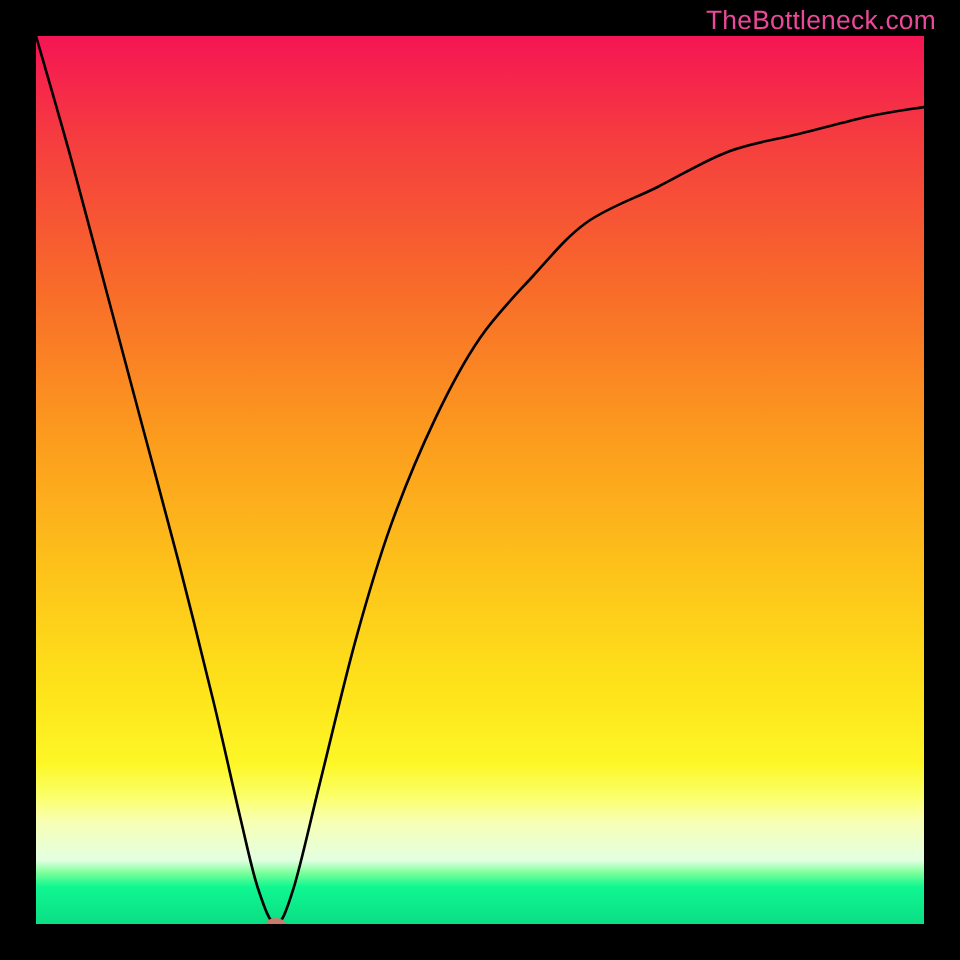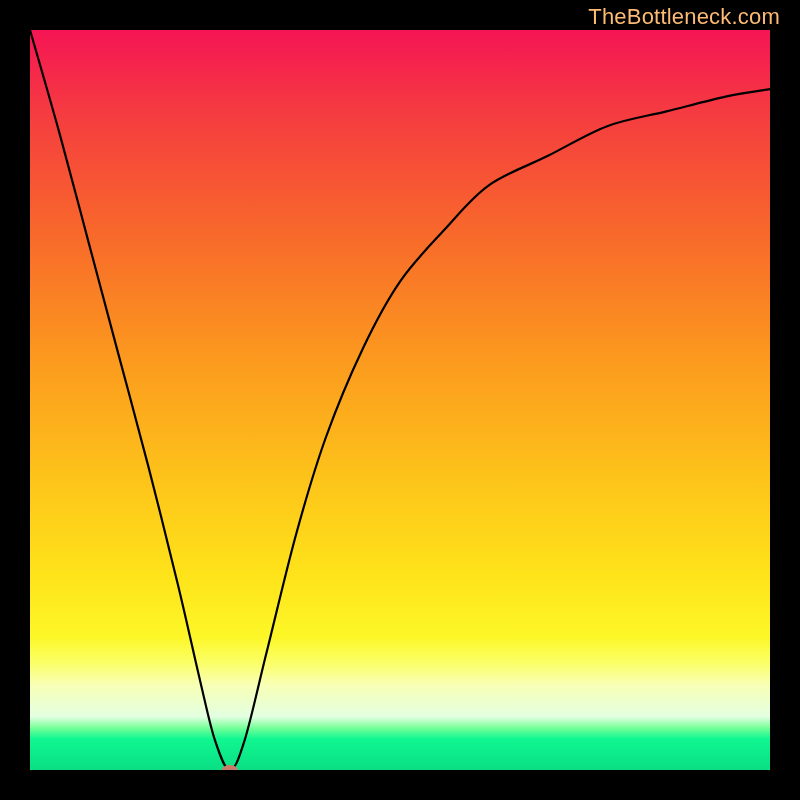--- a/index.html
+++ b/index.html
@@ -14,21 +14,21 @@
   .frame {
     position: relative;
     width: 800px;
     height: 800px;
     background: #000;
   }
   .watermark {
     position: absolute;
     top: 4px;
     right: 20px;
-    color: #fdba74;
+    color: #ec4899;
     font-size: 22px;
     font-weight: 500;
     letter-spacing: 0.2px;
     z-index: 30;
   }
   .plot-area {
     position: absolute;
     left: 30px;
     top: 30px;
     width: 740px;

